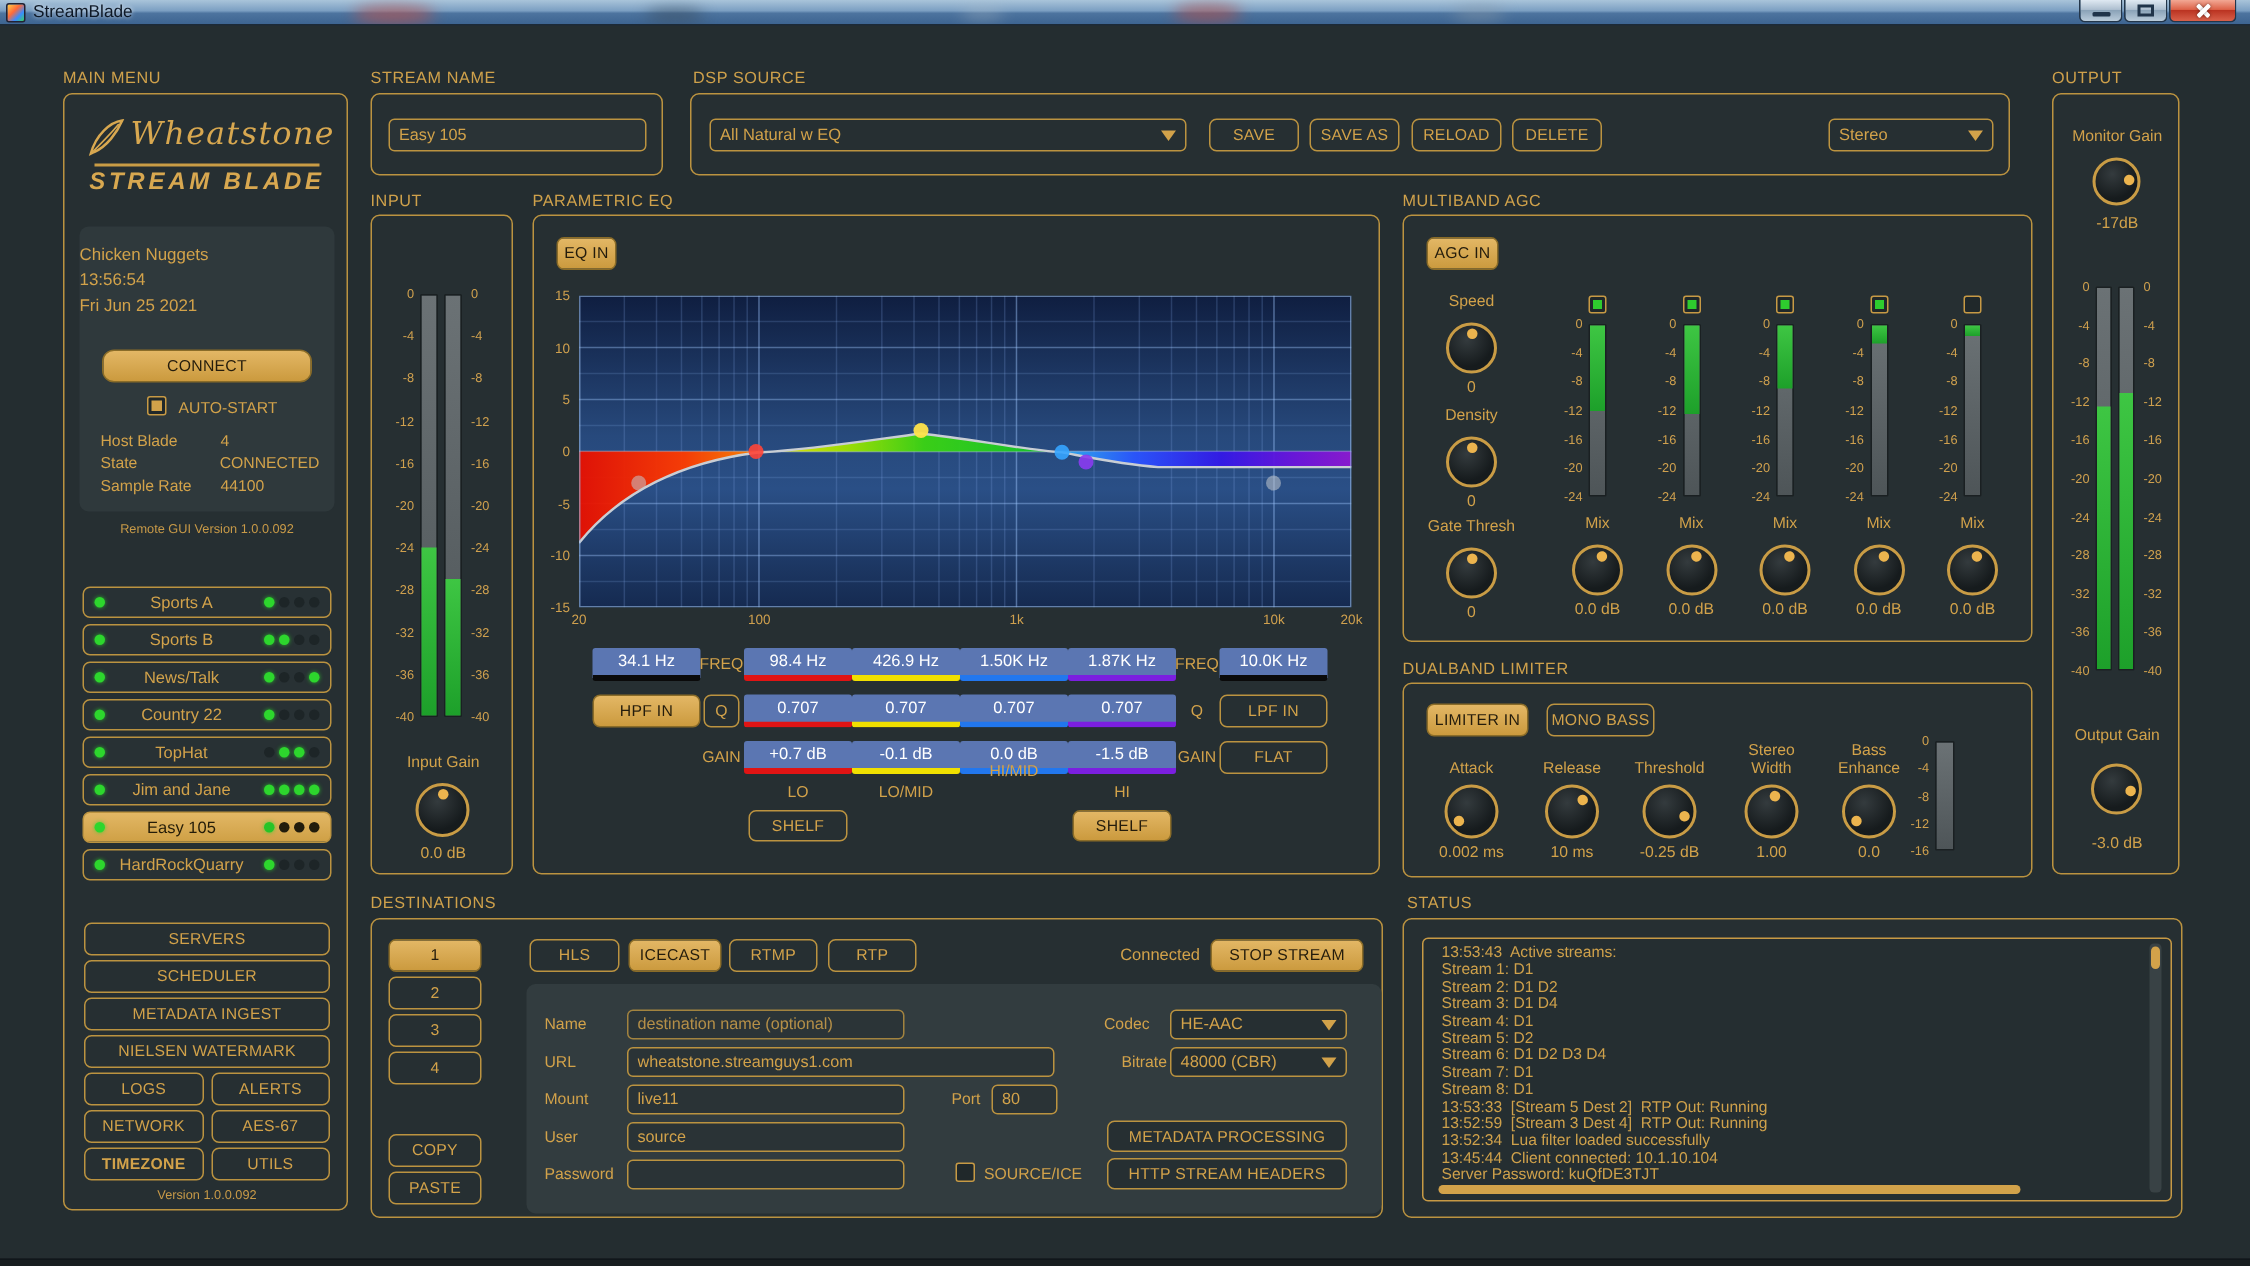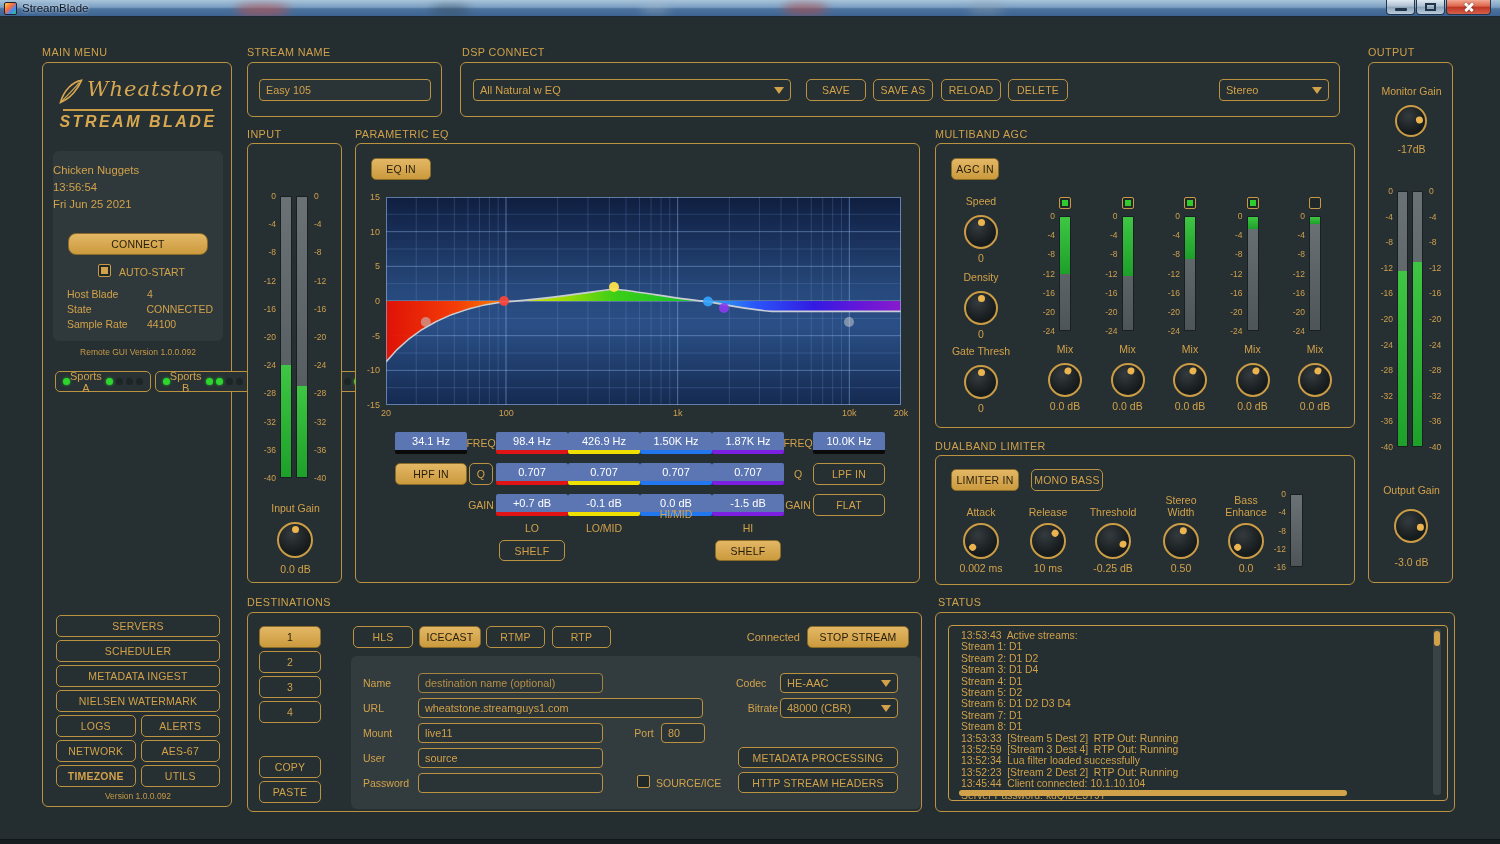--- a/index.html
+++ b/index.html
@@ -51,21 +51,21 @@
 
 #logo-feather{position:absolute;left:14px;top:14px}
 #logo-name{position:absolute;left:44px;top:14px;font-family:"DejaVu Serif",serif;font-style:italic;font-size:21px;color:#d8a850;letter-spacing:1px}
 #logo-line{position:absolute;left:20px;top:46px;width:150px;height:2px;background:#c99c45}
 #logo-product{position:absolute;left:0;top:50px;width:190px;text-align:center;font-style:italic;font-weight:bold;font-size:16px;letter-spacing:2.5px;color:#d8a850}
 #info-box{position:absolute;left:10px;top:88px;width:170px;height:190px;background:#2f393c;border-radius:6px}
 .iline{position:absolute;left:0;width:170px;text-align:left;font-size:11.3px;color:#d2a24a}
 #info-rows{position:absolute;left:14px;top:137px;width:146px}
 .irow{display:flex;height:15px;font-size:10.5px;color:#d2a24a}
 .ilab{width:80px}
-#stream-list{position:absolute;left:12px;top:308px;width:166px;display:flex;flex-direction:row;gap:4px}
+#stream-list{position:absolute;left:12px;top:328px;width:166px;display:flex;flex-direction:column;gap:4px}
 .srow{height:21px;display:flex;align-items:center;padding:0 7px;border:1px solid #bb9340;border-radius:5px;background:#28global3134;background:#283134}
 .srow .slabel{flex:1;text-align:center;font-size:11px;color:#d2a24a}
 .srow.sel{background:linear-gradient(#e2b765,#cfa045)}
 .srow.sel .slabel{color:#241c08}
 .led{width:7px;height:7px;border-radius:50%;background:#2dd62d;box-shadow:0 0 3px rgba(45,214,45,.8);display:block}
 .sdots{display:flex;gap:3px;margin-left:4px}
 .sdot{width:7px;height:7px;border-radius:50%;background:#1d2527;display:block}
 .sdot.on{background:#2dd62d;box-shadow:0 0 3px rgba(45,214,45,.8)}
 .srow.sel .sdot{background:#221c0c}
 .srow.sel .sdot.on{background:#27c427}
@@ -112,21 +112,21 @@
         </div>
       <div class="wbtn max">
           <i></i>
         </div>
       <div class="wbtn close"></div>
     </div>
   </div>
 
   <span class="ptitle" style="left:42px;top:46px">MAIN MENU</span>
   <span class="ptitle" style="left:247px;top:46px">STREAM NAME</span>
-  <span class="ptitle" style="left:462px;top:46px">DSP CONNECT</span>
+  <span class="ptitle" style="left:462px;top:46px">DSP SOURCE</span>
   <span class="ptitle" style="left:247px;top:128px">INPUT</span>
   <span class="ptitle" style="left:355px;top:128px">PARAMETRIC EQ</span>
   <span class="ptitle" style="left:935px;top:128px">MULTIBAND AGC</span>
   <span class="ptitle" style="left:1368px;top:46px">OUTPUT</span>
   <span class="ptitle" style="left:935px;top:440px">DUALBAND LIMITER</span>
   <span class="ptitle" style="left:247px;top:596px">DESTINATIONS</span>
   <span class="ptitle" style="left:938px;top:596px">STATUS</span>
 
   <div class="panel" id="menu-panel" style="left:42px;top:62px;width:190px;height:745px">
     <svg id="logo-feather" width="28" height="30" viewBox="0 0 24 24">
@@ -321,21 +321,21 @@
         </div>
       </div>
       <div class="knob" style="left: 29px; top: 378px; width: 36px; height: 36px;">
         <div class="karm" style="transform: rotate(0deg);">
           <i class="kdot"></i>
         </div>
       </div>
     </div>
 
   <div class="panel" id="eq-panel" style="left:355px;top:143px;width:565px;height:440px">
-    <div class="btn on" style="left:15px;top:14px;width:60px;height:22px">EQ IN</div>
+    <div class="btn on" style="left:15px;top:14px;width:40px;height:22px">EQ IN</div>
     <div id="eq-ylab">
         <span style="top: 0%;">15</span>
         <span style="top: 16.6667%;">10</span>
         <span style="top: 33.3333%;">5</span>
         <span style="top: 50%;">0</span>
         <span style="top: 66.6667%;">-5</span>
         <span style="top: 83.3333%;">-10</span>
         <span style="top: 100%;">-15</span>
       </div>
     <div id="eq-plot"><svg width="515" height="208" viewBox="0 0 515 208">
@@ -615,21 +615,21 @@
         </div>
       </div>
       <div class="kvalue" style="left: 132px; top: 106px; width: 90px;">-0.25 dB</div>
       <div class="klabel two" style="left: 205px; top: 28px; width: 80px; height: 34px;">Stereo
 Width</div>
       <div class="knob" style="left: 227px; top: 67px; width: 36px; height: 36px;">
         <div class="karm" style="transform: rotate(10deg);">
           <i class="kdot"></i>
         </div>
       </div>
-      <div class="kvalue" style="left: 200px; top: 106px; width: 90px;">0.50</div>
+      <div class="kvalue" style="left: 200px; top: 106px; width: 90px;">1.00</div>
       <div class="klabel two" style="left: 270px; top: 28px; width: 80px; height: 34px;">Bass
 Enhance</div>
       <div class="knob" style="left: 292px; top: 67px; width: 36px; height: 36px;">
         <div class="karm" style="transform: rotate(-130deg);">
           <i class="kdot"></i>
         </div>
       </div>
       <div class="kvalue" style="left: 265px; top: 106px; width: 90px;">0.0</div>
       <div class="meter" style="left: 330px; top: 38px; height: 73px; width: 200px;">
         <div class="mcol" style="left: 0px; width: 20px;">
@@ -744,21 +744,20 @@
           <div class="logline">Stream 2: D1 D2</div>
           <div class="logline">Stream 3: D1 D4</div>
           <div class="logline">Stream 4: D1</div>
           <div class="logline">Stream 5: D2</div>
           <div class="logline">Stream 6: D1 D2 D3 D4</div>
           <div class="logline">Stream 7: D1</div>
           <div class="logline">Stream 8: D1</div>
           <div class="logline">13:53:33  [Stream 5 Dest 2]  RTP Out: Running</div>
           <div class="logline">13:52:59  [Stream 3 Dest 4]  RTP Out: Running</div>
           <div class="logline">13:52:34  Lua filter loaded successfully</div>
-          <div class="logline">13:52:23  [Stream 2 Dest 2]  RTP Out: Running</div>
           <div class="logline">13:45:44  Client connected: 10.1.10.104</div>
           <div class="logline">Server Password: kuQfDE3TJT</div>
         </div>
       <div id="log-vscroll">
           <div id="log-vthumb"></div>
         </div>
       <div id="log-hscroll"></div>
     </div>
   </div>
 

